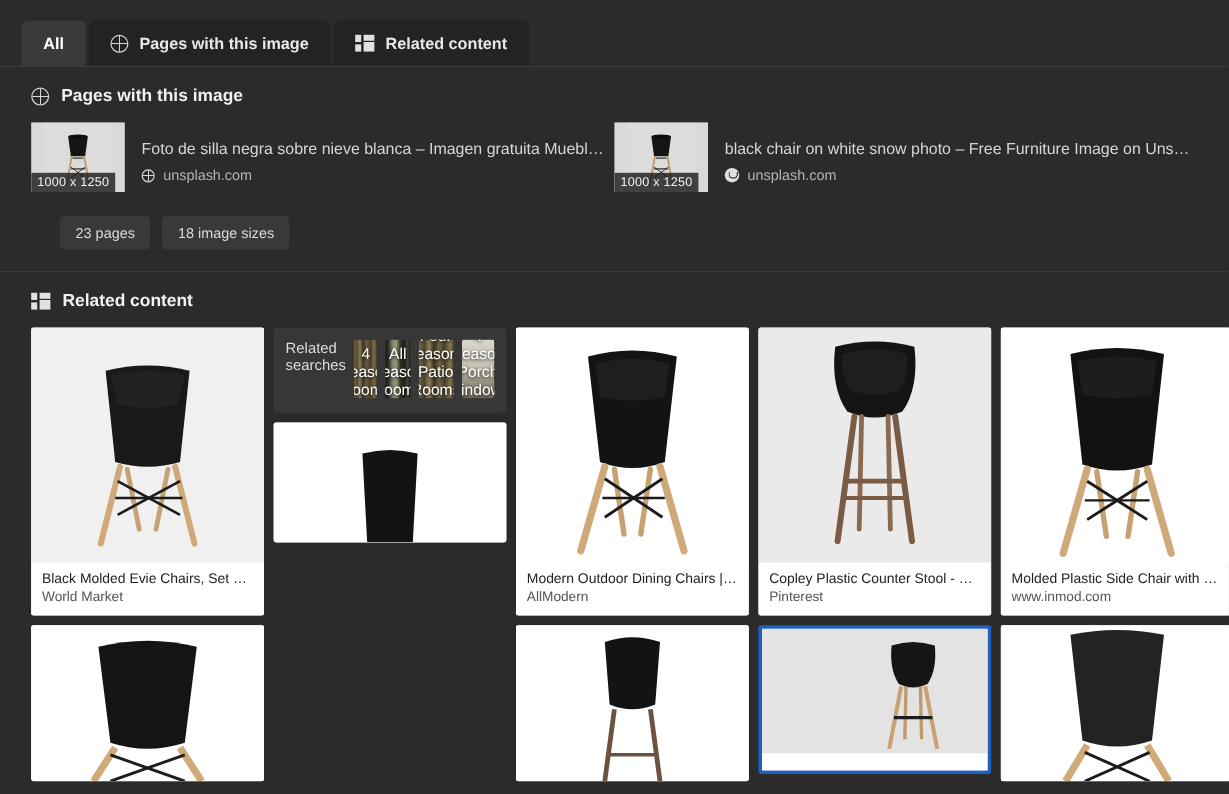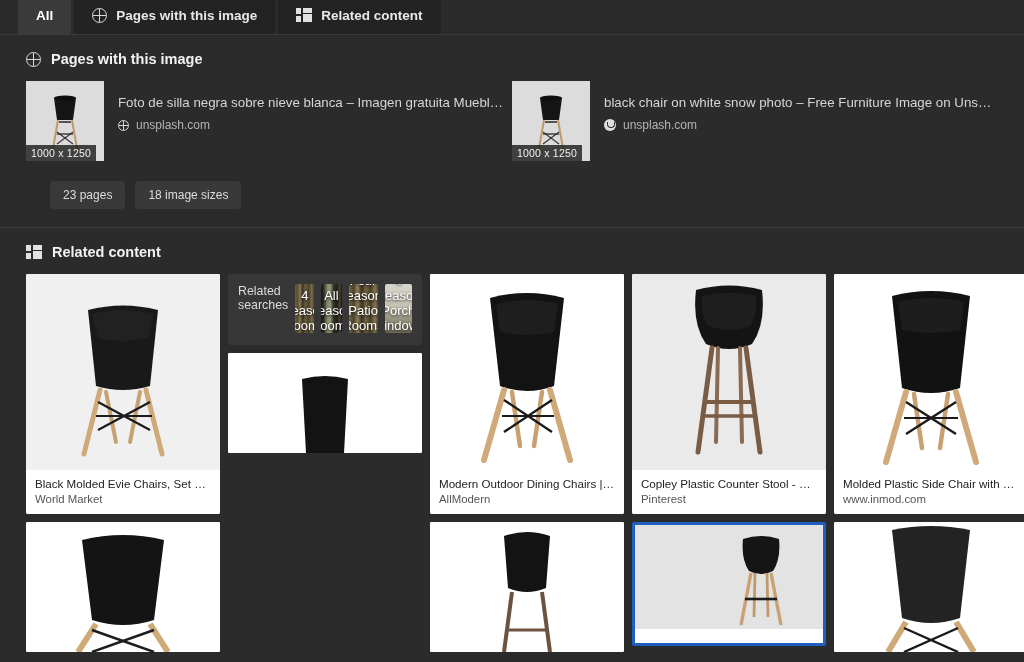--- a/index.html
+++ b/index.html
@@ -6,21 +6,21 @@
   html, body {
     width: 1024px; height: 662px;
     background: #2b2b2b;
     font-family: "Liberation Sans", sans-serif;
     overflow: hidden;
   }
   body { position: relative; }
 
   
   .tabbar {
-    height: 35px;
+    height: 56px;
     background: #2b2b2b;
     display: flex;
     align-items: flex-end;
     padding-left: 18px;
     border-bottom: 1px solid #3a3a3a;
   }
   .tab {
     display: flex; align-items: center; gap: 9px;
     height: 38px;
     padding: 0 18px;
@@ -74,21 +74,21 @@
   }
   .divider { height:1px; background:#3d3d3d; margin: 0; }
 
   
   .pages-row { display:flex; gap: 0; }
   .page-item {
     display:flex; gap: 14px; align-items:flex-start;
     width: 494px; cursor:pointer;
   }
   .thumb {
-    position: relative; width: 78px; height: 80px;
+    position: relative; width: 78px; height: 58px;
     background: #d9d9d9; flex:0 0 auto; overflow:hidden;
   }
   .thumb .dim {
     position:absolute; left:0; bottom:0;
     background: rgba(20,20,20,.78);
     color:#f0f0f0; font-size:10.5px;
     padding: 2px 5px; letter-spacing:.2px;
   }
   .page-meta { padding-top: 14px; min-width:0; }
   .page-title {

